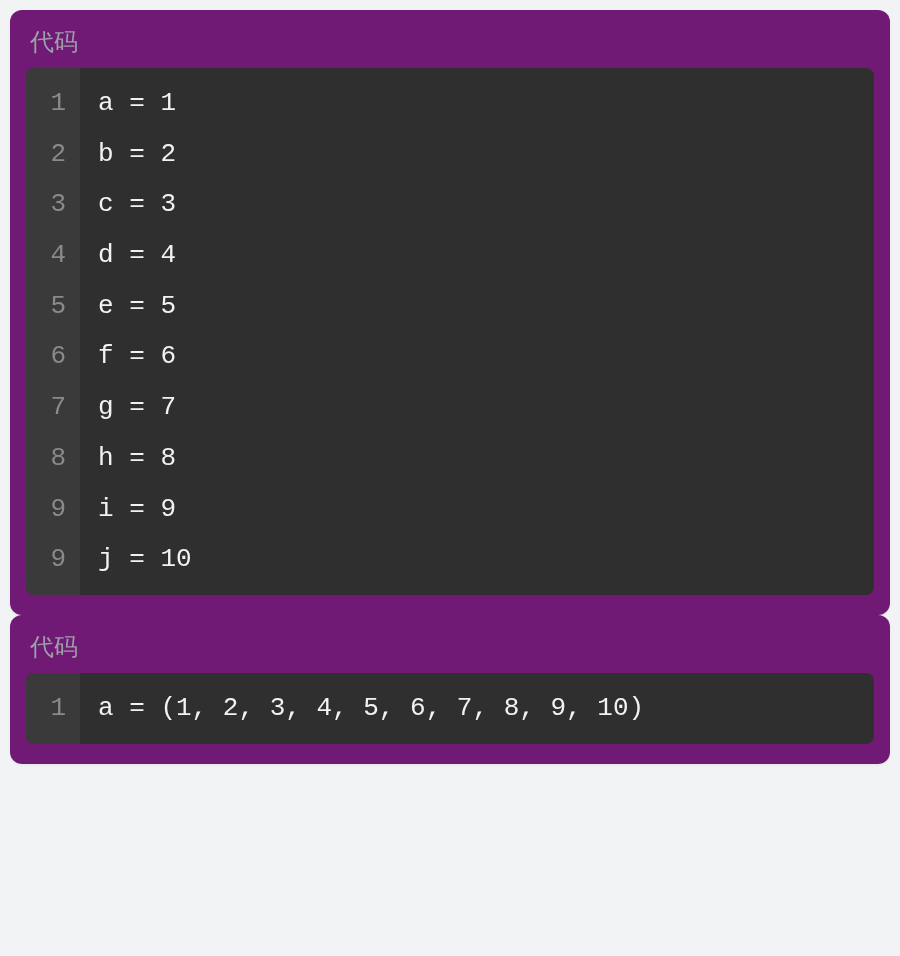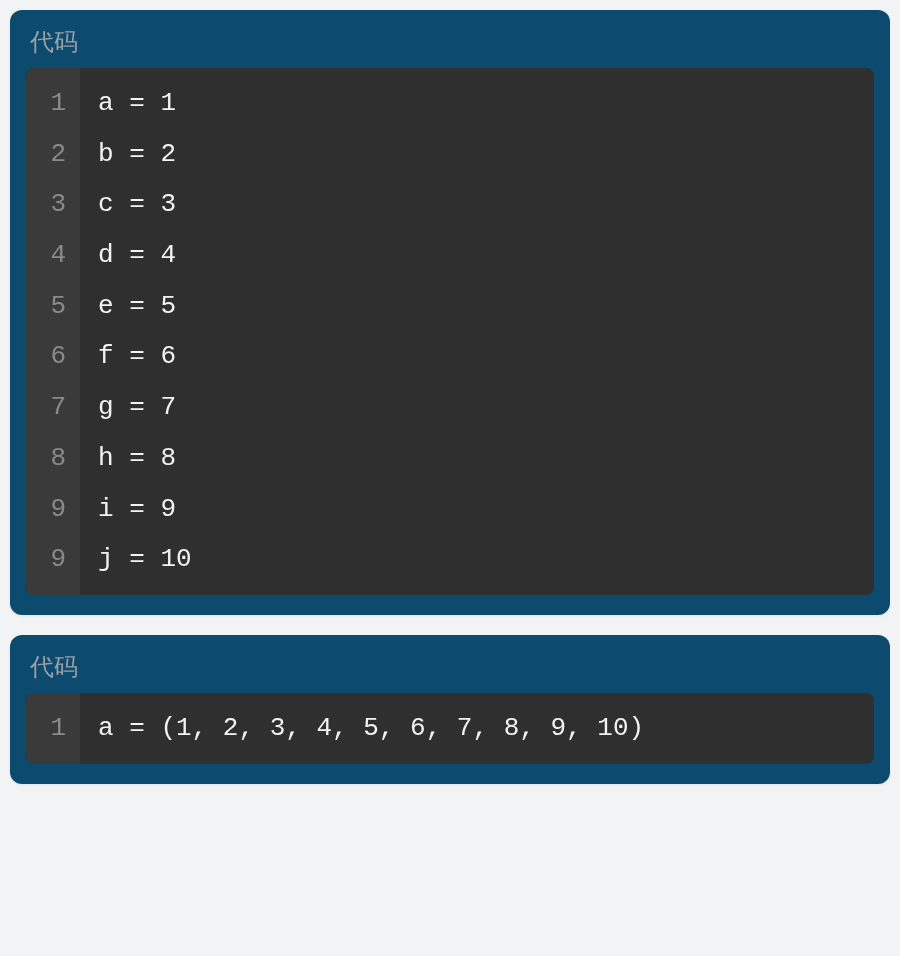--- a/index.html
+++ b/index.html
@@ -3,24 +3,23 @@
 <meta charset="utf-8">
 <style>
   * { box-sizing: border-box; margin: 0; padding: 0; }
   body {
     background: #f2f3f5;
     font-family: -apple-system, BlinkMacSystemFont, "Segoe UI", "PingFang SC", "Microsoft YaHei", sans-serif;
     padding: 10px;
     width: 900px;
   }
   .card {
-    background: #0c4a6e;
+    background: #701a75;
     border-radius: 12px;
     padding: 12px 16px 20px 16px;
-    margin-bottom: 20px;
     box-shadow: 0 1px 3px rgba(0,0,0,0.06);
   }
   .card-title {
     color: #9ca0a8;
     font-size: 24px;
     font-weight: 400;
     padding: 4px 4px 10px 4px;
   }
   .code-block {
     background: #2f2f2f;

